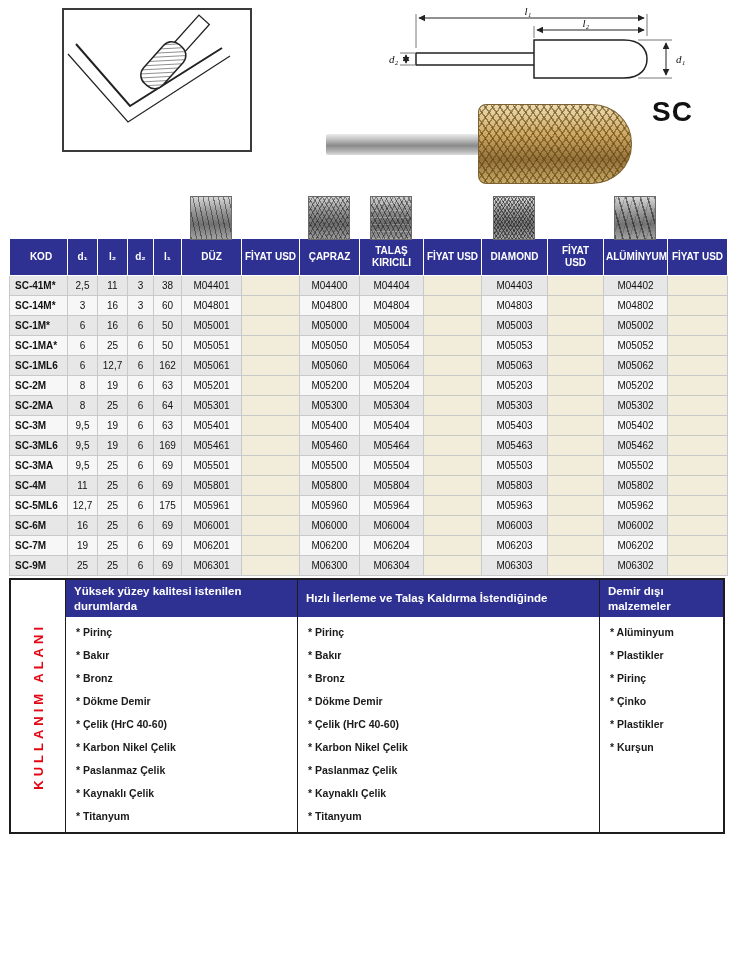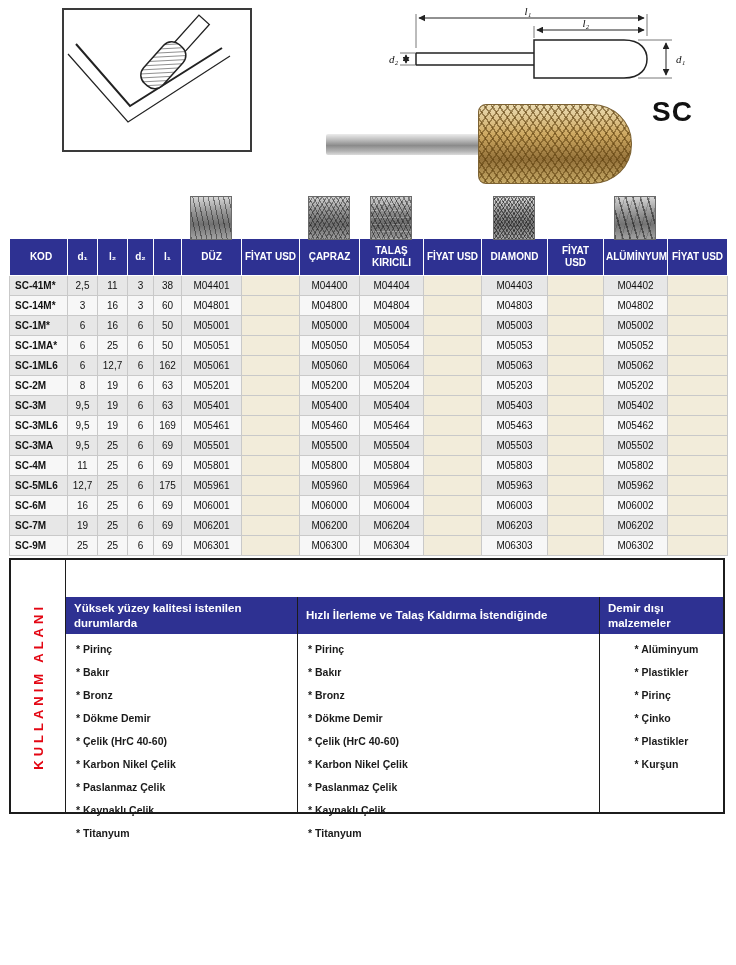--- a/index.html
+++ b/index.html
@@ -54,26 +54,26 @@
   .parts-table td{border:1px solid #c9c9c9;height:19px;text-align:center;padding:0 2px;}
   .parts-table tbody tr:nth-child(odd) td{background:#e7e7e7;}
   .parts-table tbody tr:nth-child(even) td{background:#f7f7f7;}
   .parts-table td.price{background:#f2ecda !important;}
   .parts-table td.kod{text-align:left;font-weight:bold;padding-left:5px;}
   
   .usage-section{display:flex;margin:2px 0 0 9px;width:716px;height:256px;border:2px solid #1c1c1c;box-sizing:border-box;}
   .usage-side{width:54px;border-right:1px solid #1c1c1c;display:flex;align-items:center;justify-content:center;}
   .usage-side-label{writing-mode:vertical-rl;transform:rotate(180deg);color:#e30613;font-weight:bold;
     font-size:13px;letter-spacing:4px;white-space:nowrap;}
-  .usage-columns{display:flex;flex:1;margin-top:37px;}
+  .usage-columns{display:flex;flex:1;}
   .usage-col{display:flex;flex-direction:column;border-right:1px solid #1c1c1c;box-sizing:border-box;}
   .usage-col:last-child{border-right:none;}
   .usage-col-0{width:232px;}
   .usage-col-1{width:302px;}
-  .usage-col-2{flex:1;align-items:center;}
+  .usage-col-2{flex:1;}
   .usage-header{background:#2e3192;color:#fff;font-weight:bold;font-size:11.5px;line-height:1.25;
     min-height:38px;display:flex;align-items:center;padding:2px 8px;box-sizing:border-box;border-bottom:1px solid #fff;}
   .usage-list{padding:8px 0 0 10px;}
   .usage-item{height:23px;font-size:10.5px;font-weight:600;color:#1a1a1a;}
   
   .dim-diagram text{font-family:"Liberation Serif", serif;font-style:italic;font-size:11px;fill:#111;}
 </style>
 </head>
 <body>
 
@@ -262,20 +262,36 @@
         <td>6</td>
         <td>63</td>
         <td>M05201</td>
         <td class="price"></td>
         <td>M05200</td>
         <td>M05204</td>
         <td class="price"></td>
         <td>M05203</td>
         <td class="price"></td>
         <td>M05202</td>
+        <td class="price"></td>
+      </tr>
+      <tr>
+        <td class="kod">SC-2MA</td>
+        <td>8</td>
+        <td>25</td>
+        <td>6</td>
+        <td>64</td>
+        <td>M05301</td>
+        <td class="price"></td>
+        <td>M05300</td>
+        <td>M05304</td>
+        <td class="price"></td>
+        <td>M05303</td>
+        <td class="price"></td>
+        <td>M05302</td>
         <td class="price"></td>
       </tr>
       <tr>
         <td class="kod">SC-3M</td>
         <td>9,5</td>
         <td>19</td>
         <td>6</td>
         <td>63</td>
         <td>M05401</td>
         <td class="price"></td>

